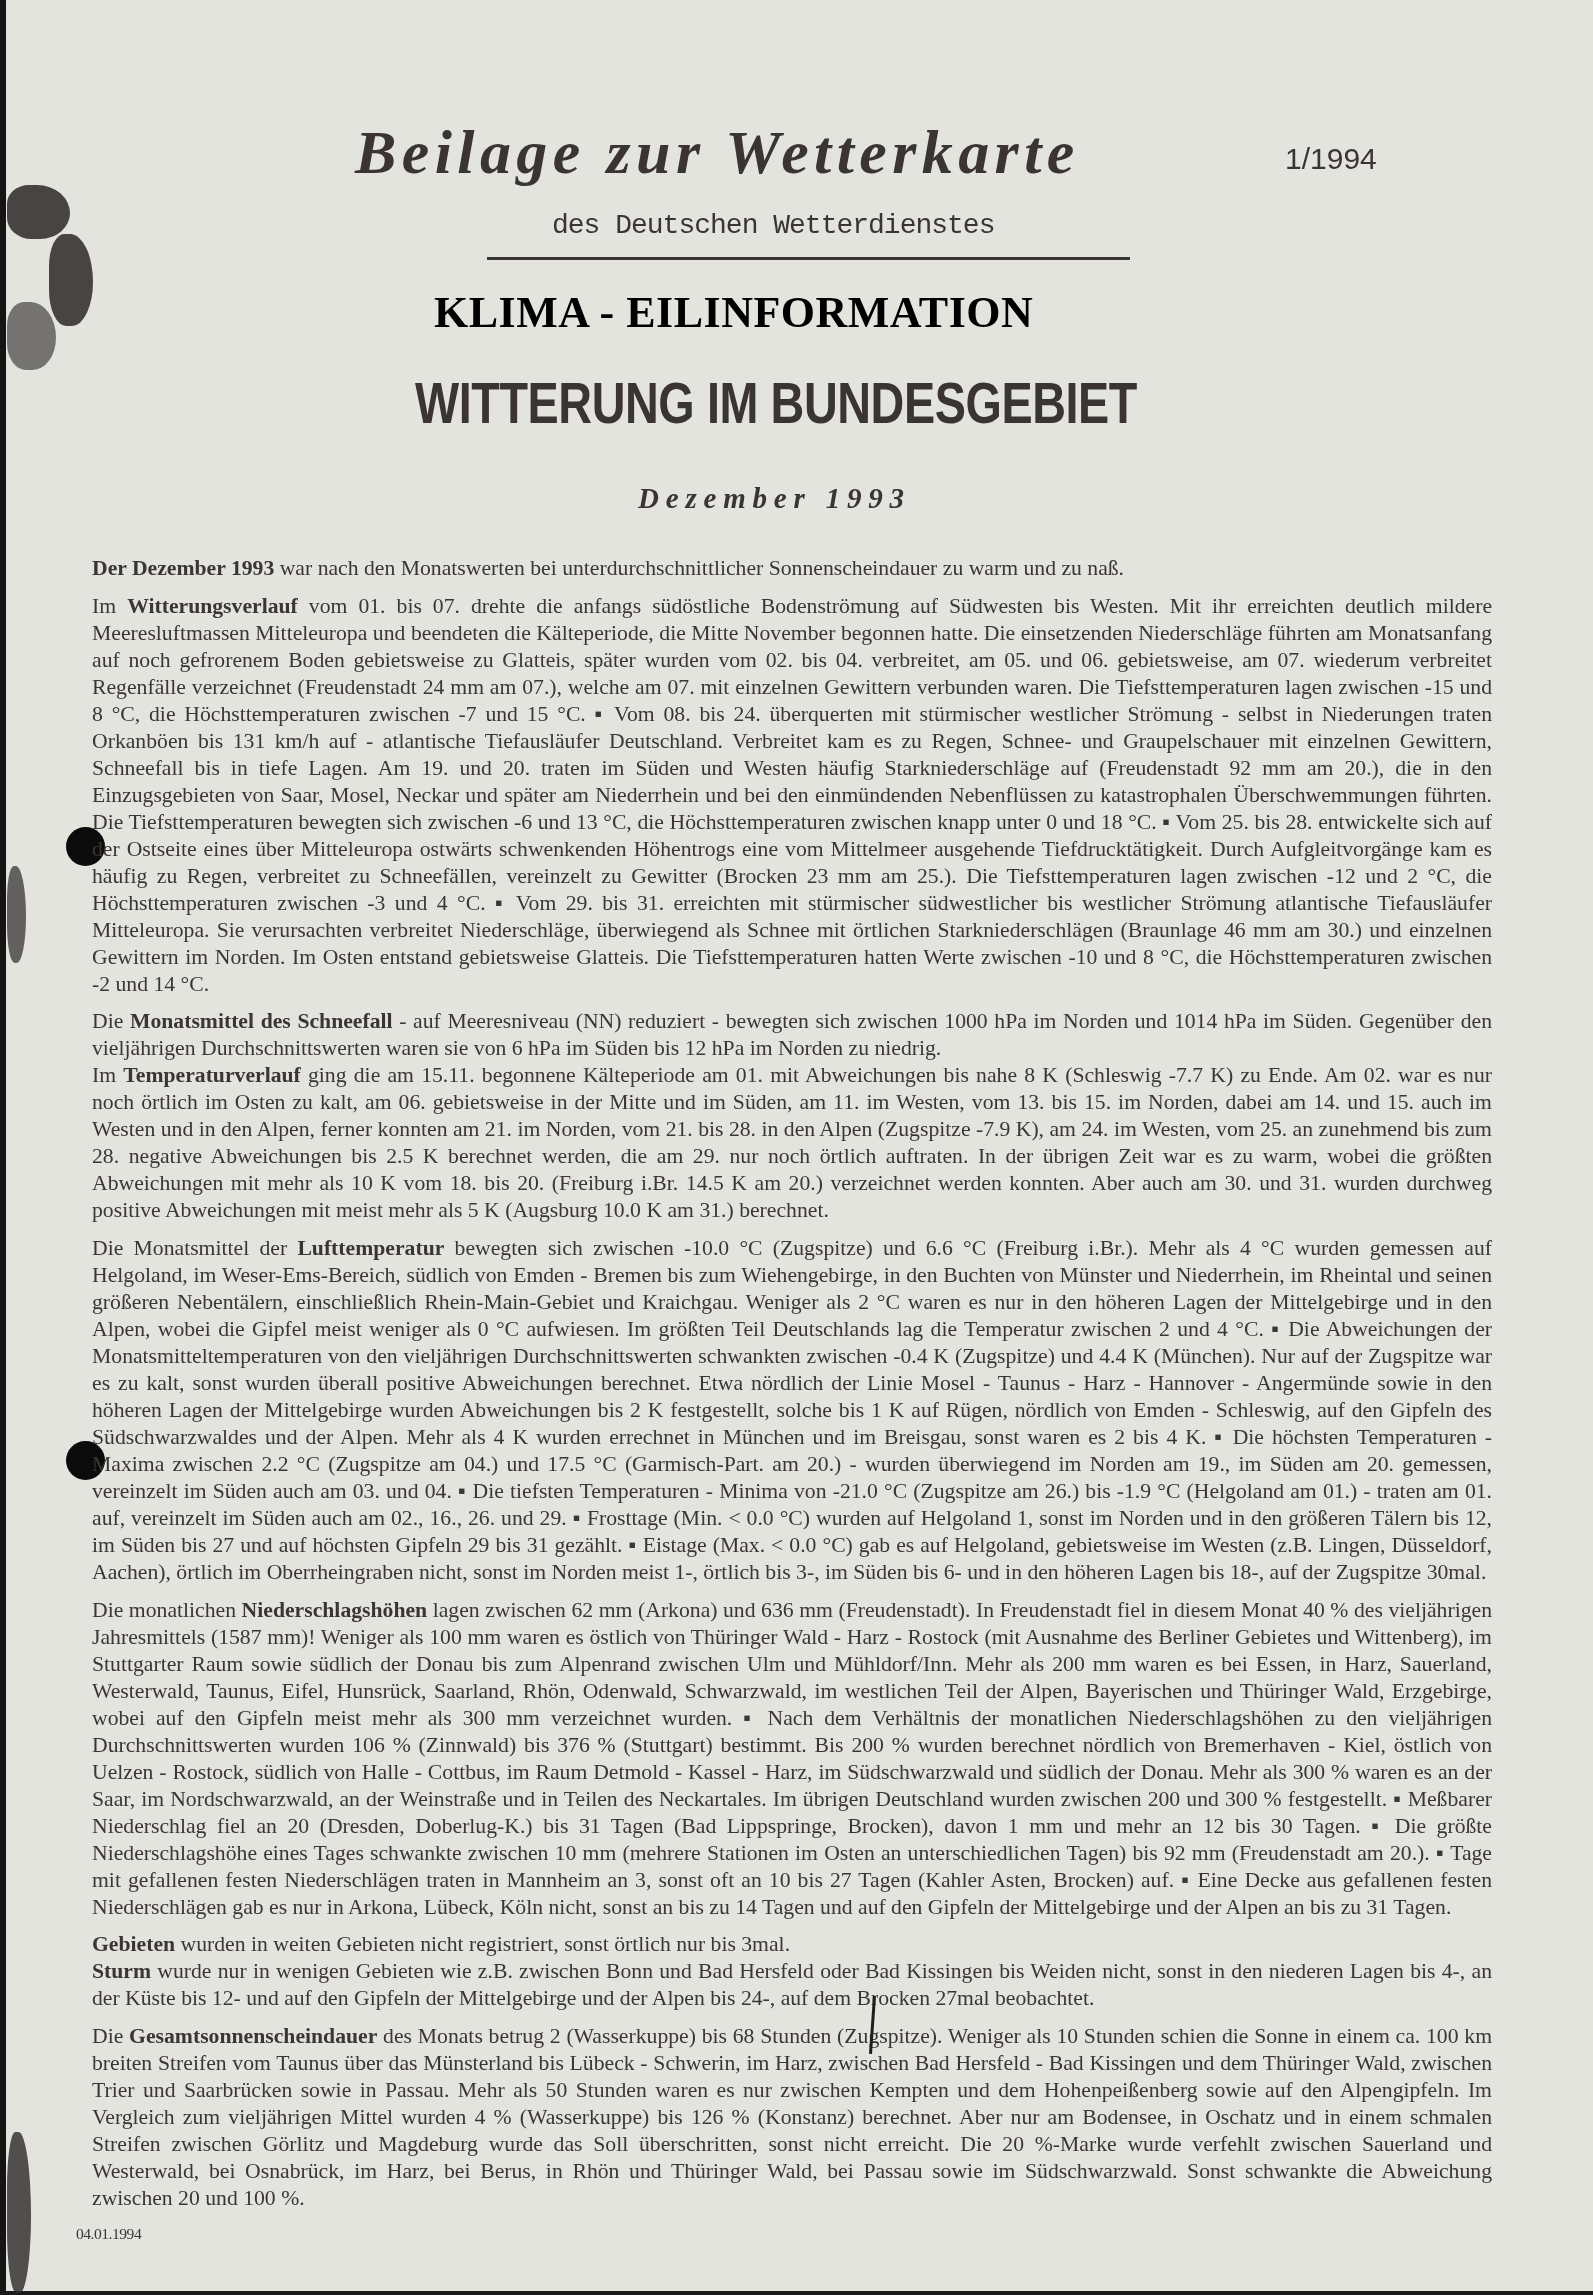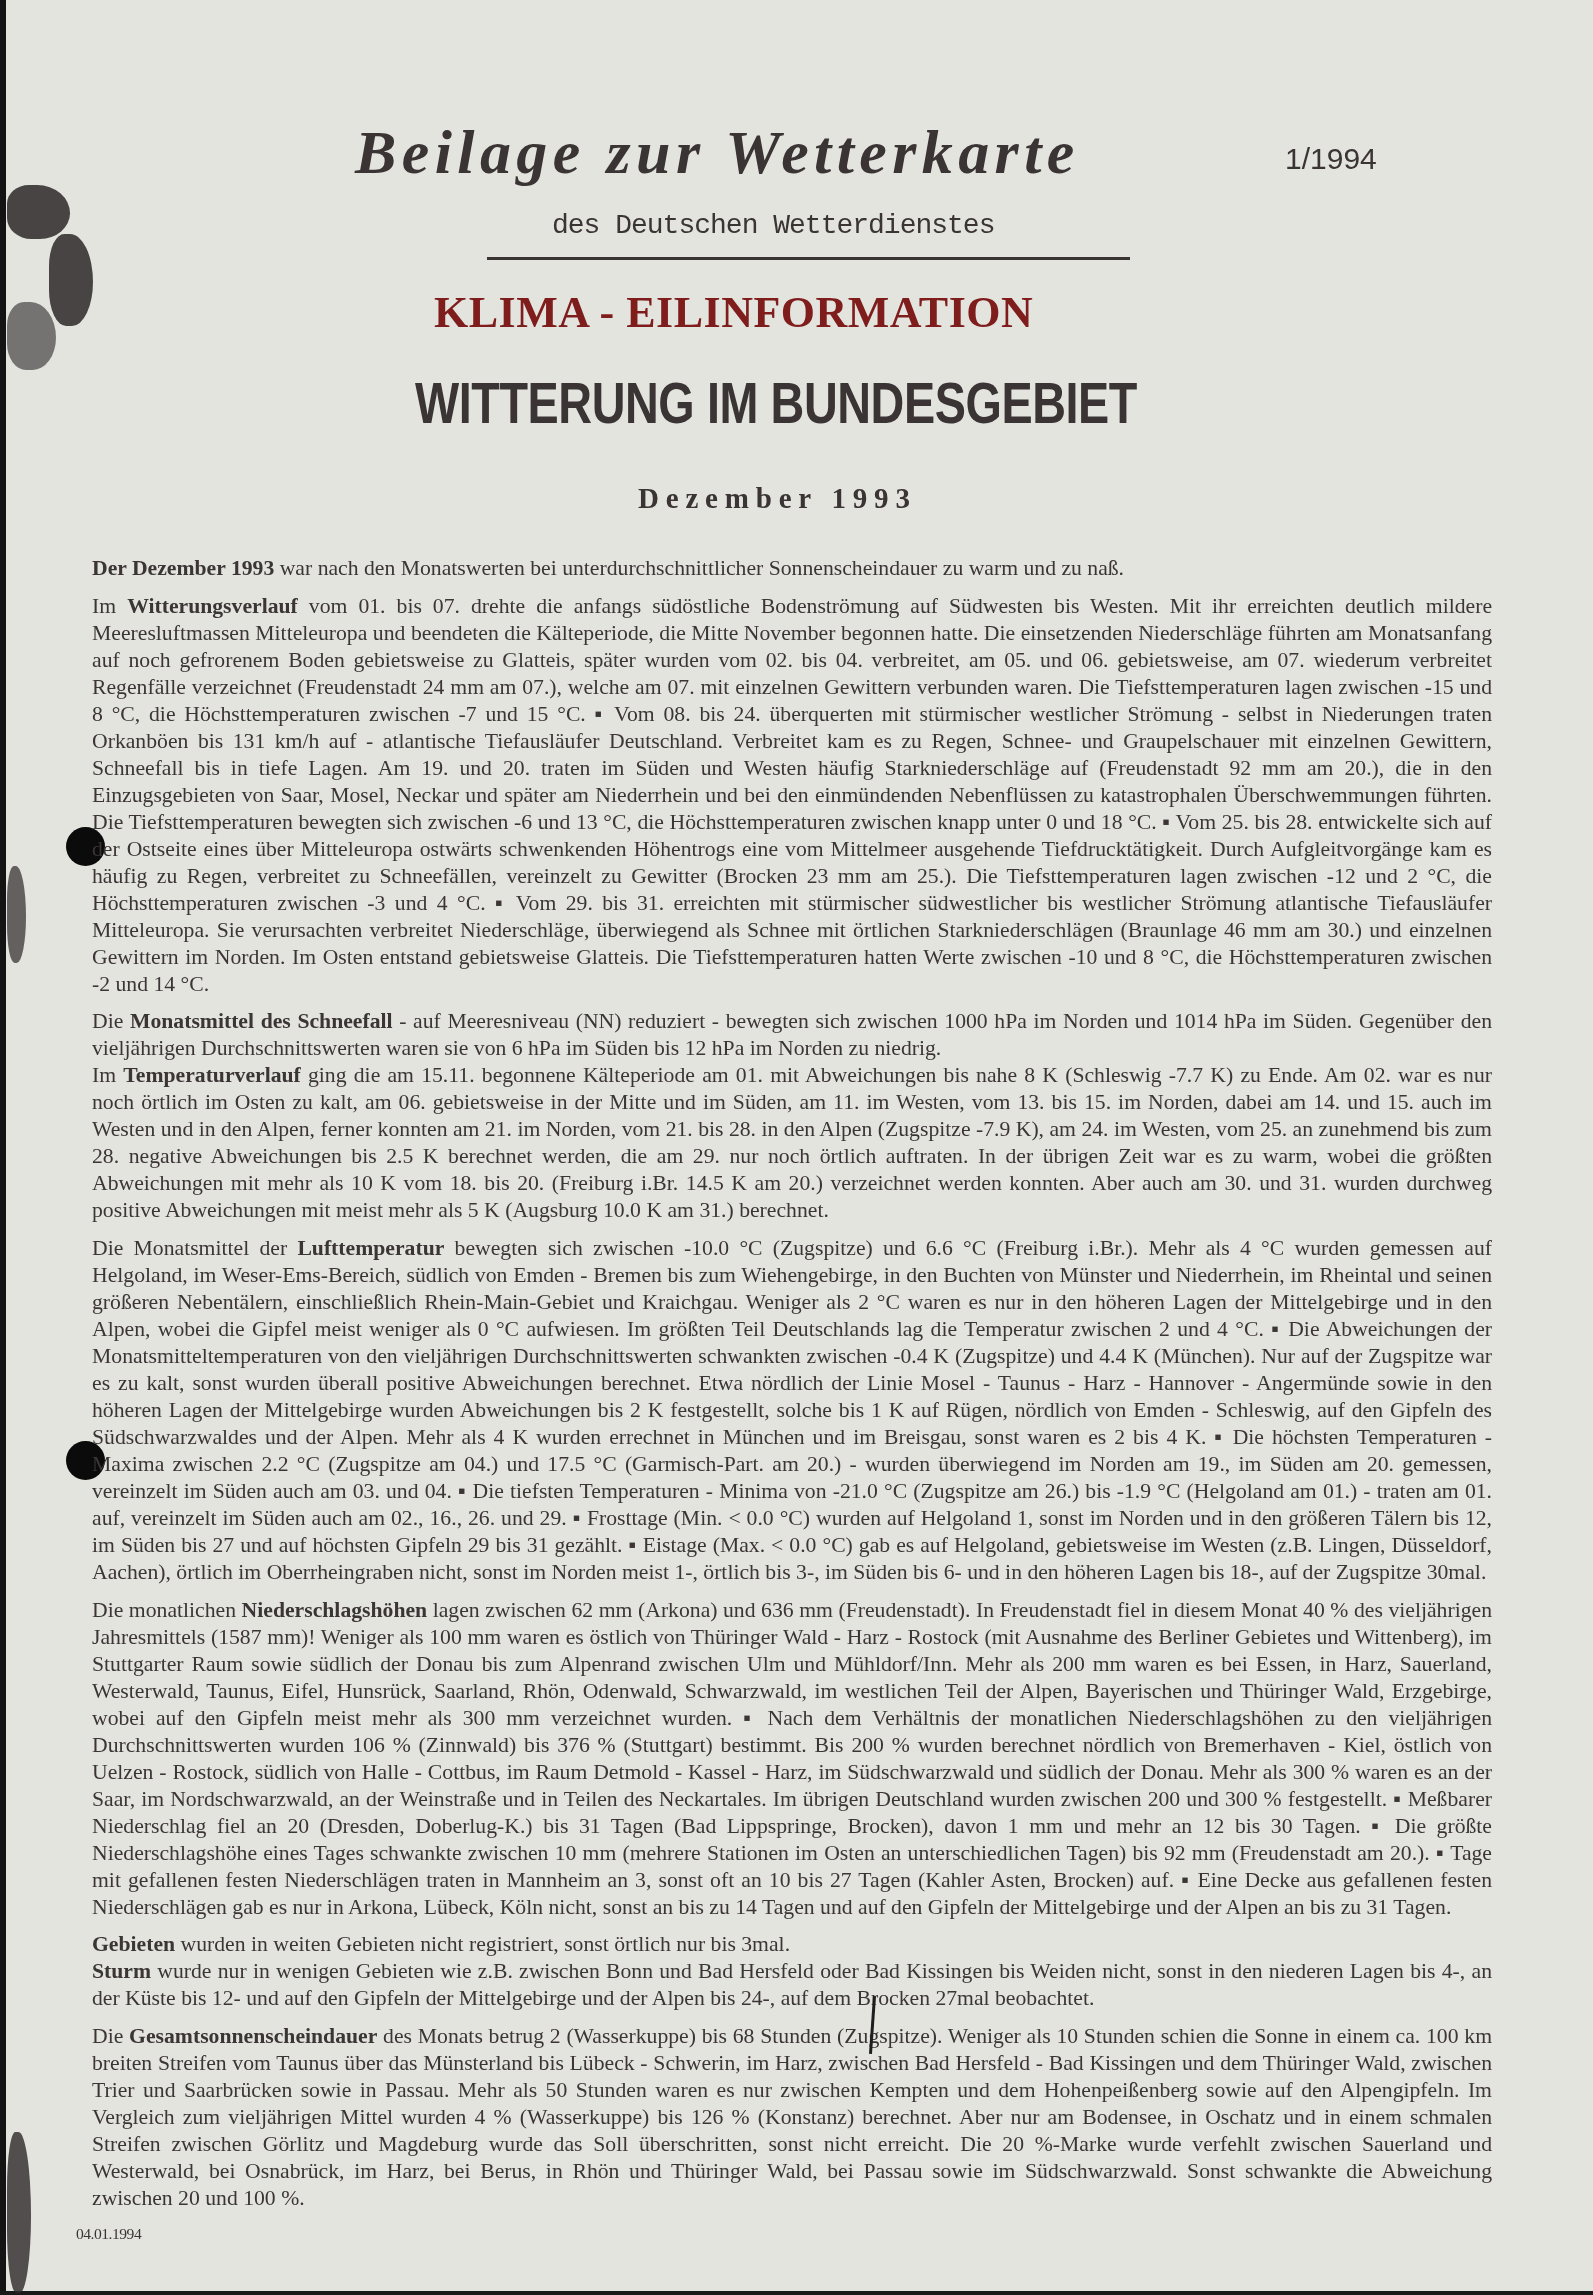--- a/index.html
+++ b/index.html
@@ -46,32 +46,32 @@
       font-family: Liberation Mono, monospace; font-size: 28px;
       letter-spacing: -1px; color: #3a3434; white-space: nowrap;
     }
     .rule {
       position: absolute; left: 487px; top: 257px; width: 643px; height: 2.9px;
       background: #3a3434;
     }
     .section-title {
       position: absolute; left: 434px; top: 287px;
       font-family: "Liberation Serif", serif; font-weight: bold;
-      font-size: 44px; letter-spacing: 0.5px; color: #7f1d1d; white-space: nowrap;
+      font-size: 44px; letter-spacing: 0.5px; color: #000000; white-space: nowrap;
     }
     .main-title {
       position: absolute; left: 415px; top: 370px;
       font-family: "Liberation Sans", sans-serif; font-weight: bold;
       font-size: 57px; letter-spacing: -0.5px; color: #3a3434; white-space: nowrap;
       transform: scaleX(0.82); transform-origin: left top;
     }
     .period {
       position: absolute; left: 638px; top: 482px;
       font-family: "Liberation Serif", serif; font-weight: bold;
-      font-size: 29px; letter-spacing: 6.8px; color: #3a3434; white-space: nowrap;
+      font-size: 29px; letter-spacing: 6.8px; color: #3a3434; white-space: nowrap; font-style: italic;
     }
     .body-text {
       position: absolute; left: 92px; top: 555px; width: 1400px;
       font-family: "Liberation Serif", serif; font-size: 21.7px; line-height: 27px;
       text-align: justify; color: #3b3535;
     }
     .body-text p { margin: 0 0 10.7px 0; }
     .body-text p.tight { margin-bottom: 0; }
     .body-text b { font-weight: bold; }
     .footer-date {

